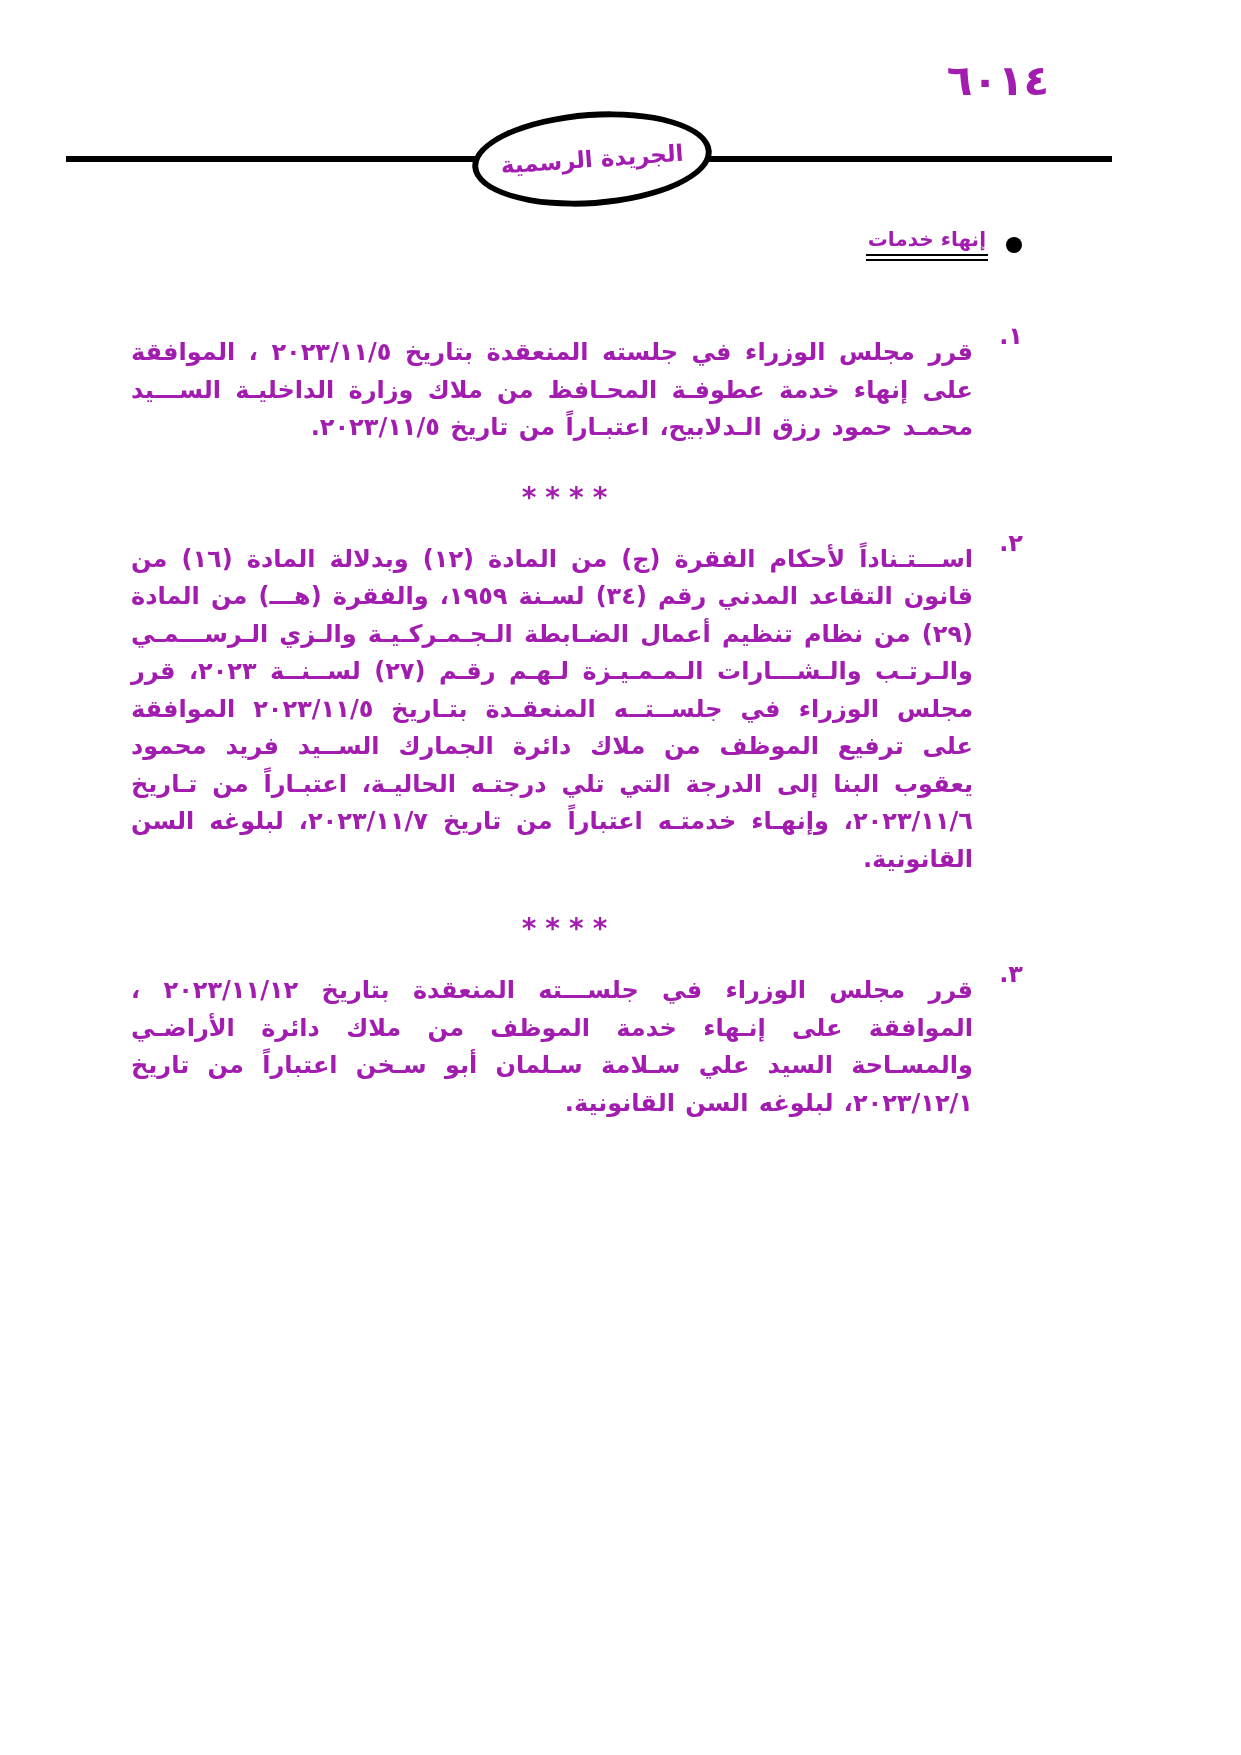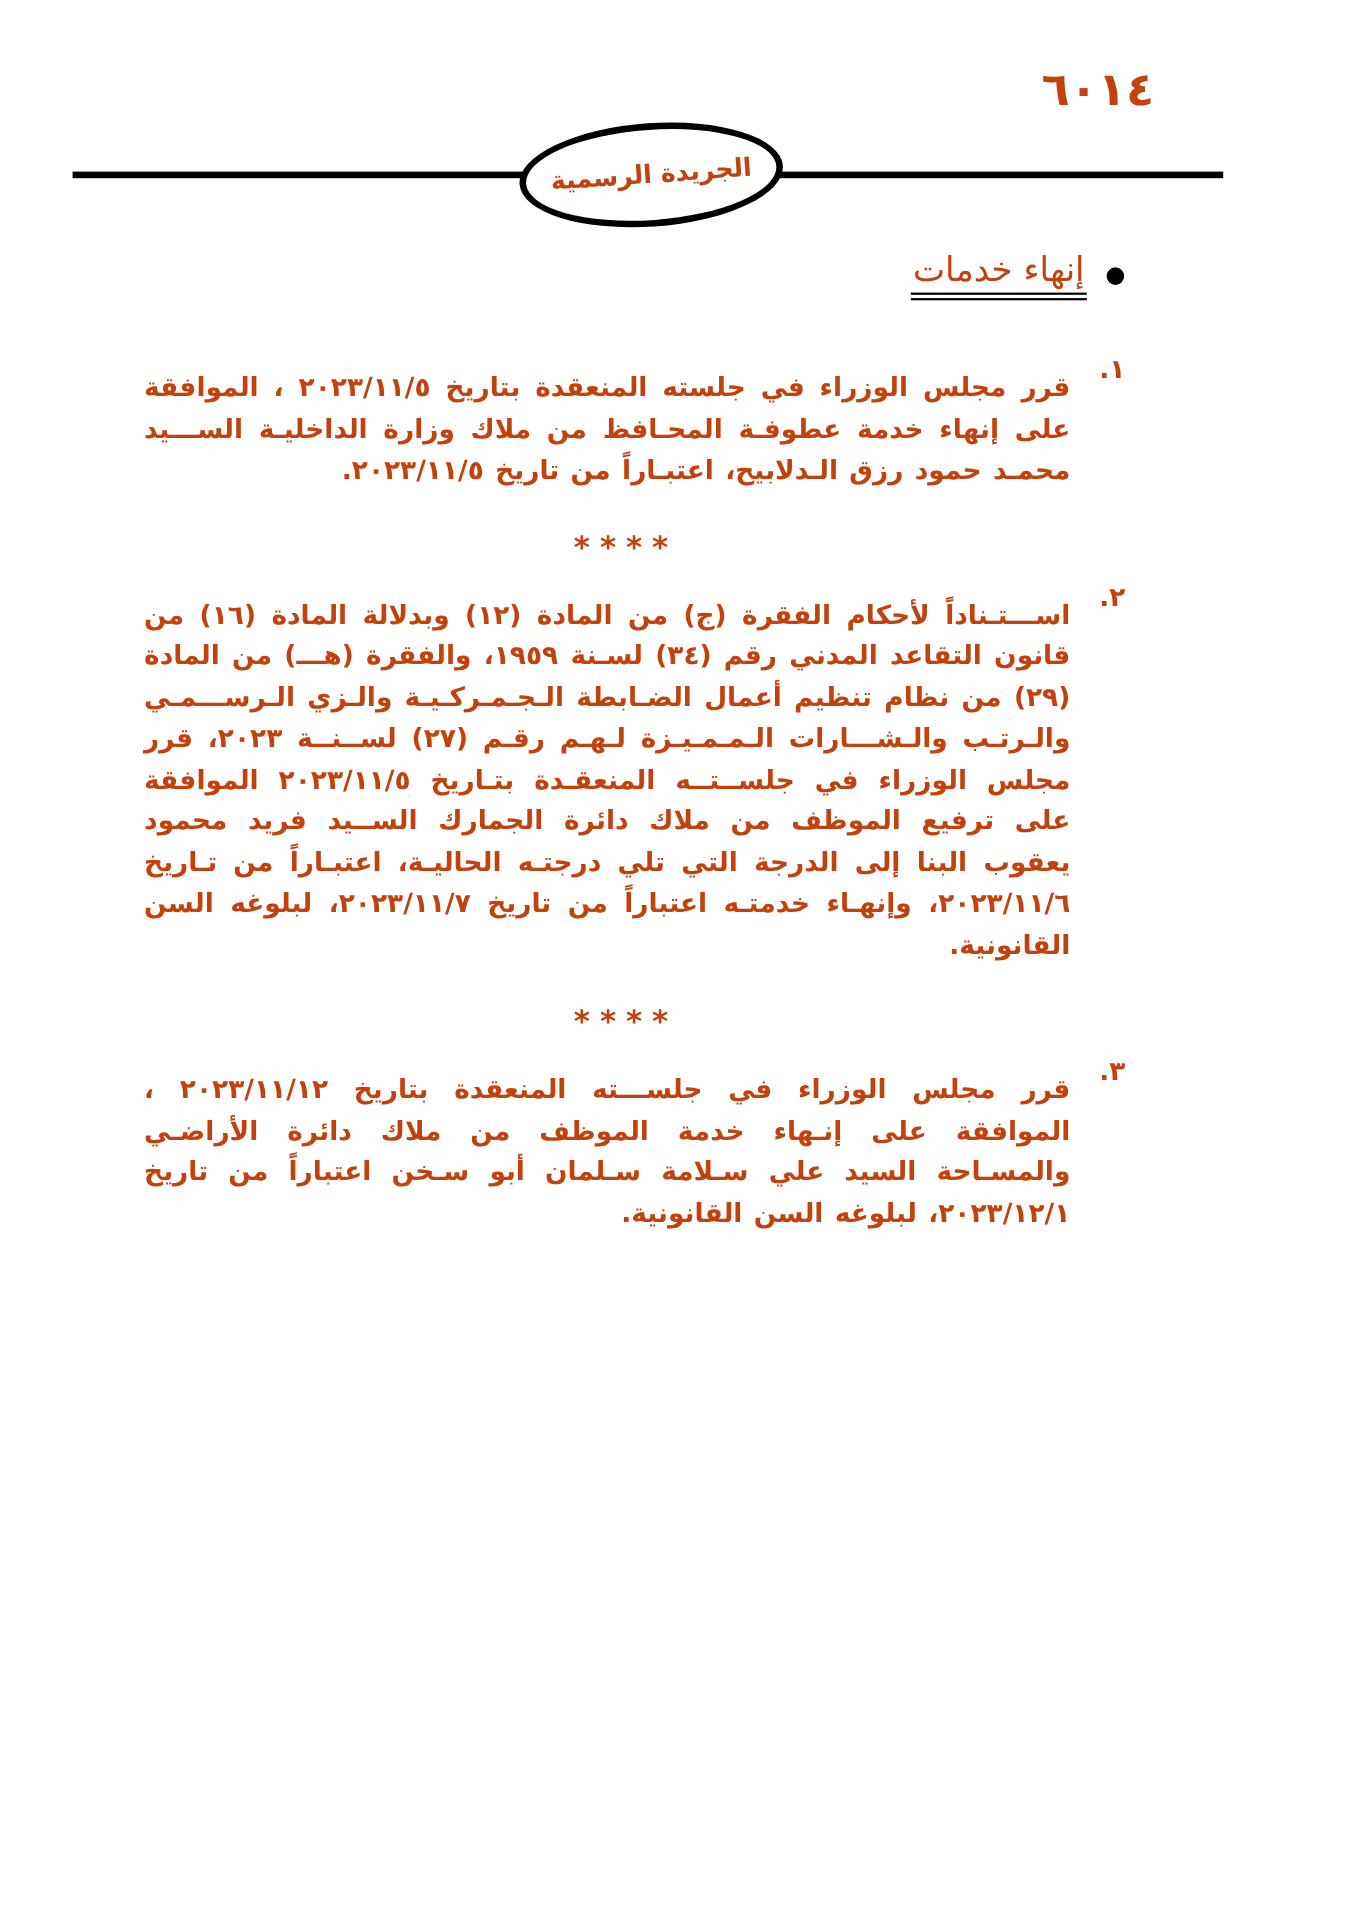--- a/index.html
+++ b/index.html
@@ -5,21 +5,21 @@
   html, body {
     margin: 0;
     padding: 0;
     background: #ffffff;
   }
   .page {
     position: relative;
     width: 1241px;
     height: 1309px;
     background: #ffffff;
-    color: #c2410c;
+    color: #a21caf;
     font-family: "DejaVu Sans", sans-serif;
     overflow: hidden;
     direction: rtl;
   }
   
   .page-number {
     position: absolute;
     top: 60px;
     right: 178px;
     width: 130px;
@@ -70,22 +70,22 @@
     gap: 18px;
   }
   .bullet {
     width: 16px;
     height: 16px;
     border-radius: 50%;
     background: #000000;
     flex: 0 0 auto;
   }
   .heading {
-    font-size: 31px;
-    font-weight: normal;
+    font-size: 20px;
+    font-weight: bold;
     border-bottom: 7px double #000000;
     padding: 0 2px 4px 2px;
     line-height: 1.1;
   }
   
   .content {
     position: absolute;
     top: 318px;
     right: 218px;
     width: 908px;

